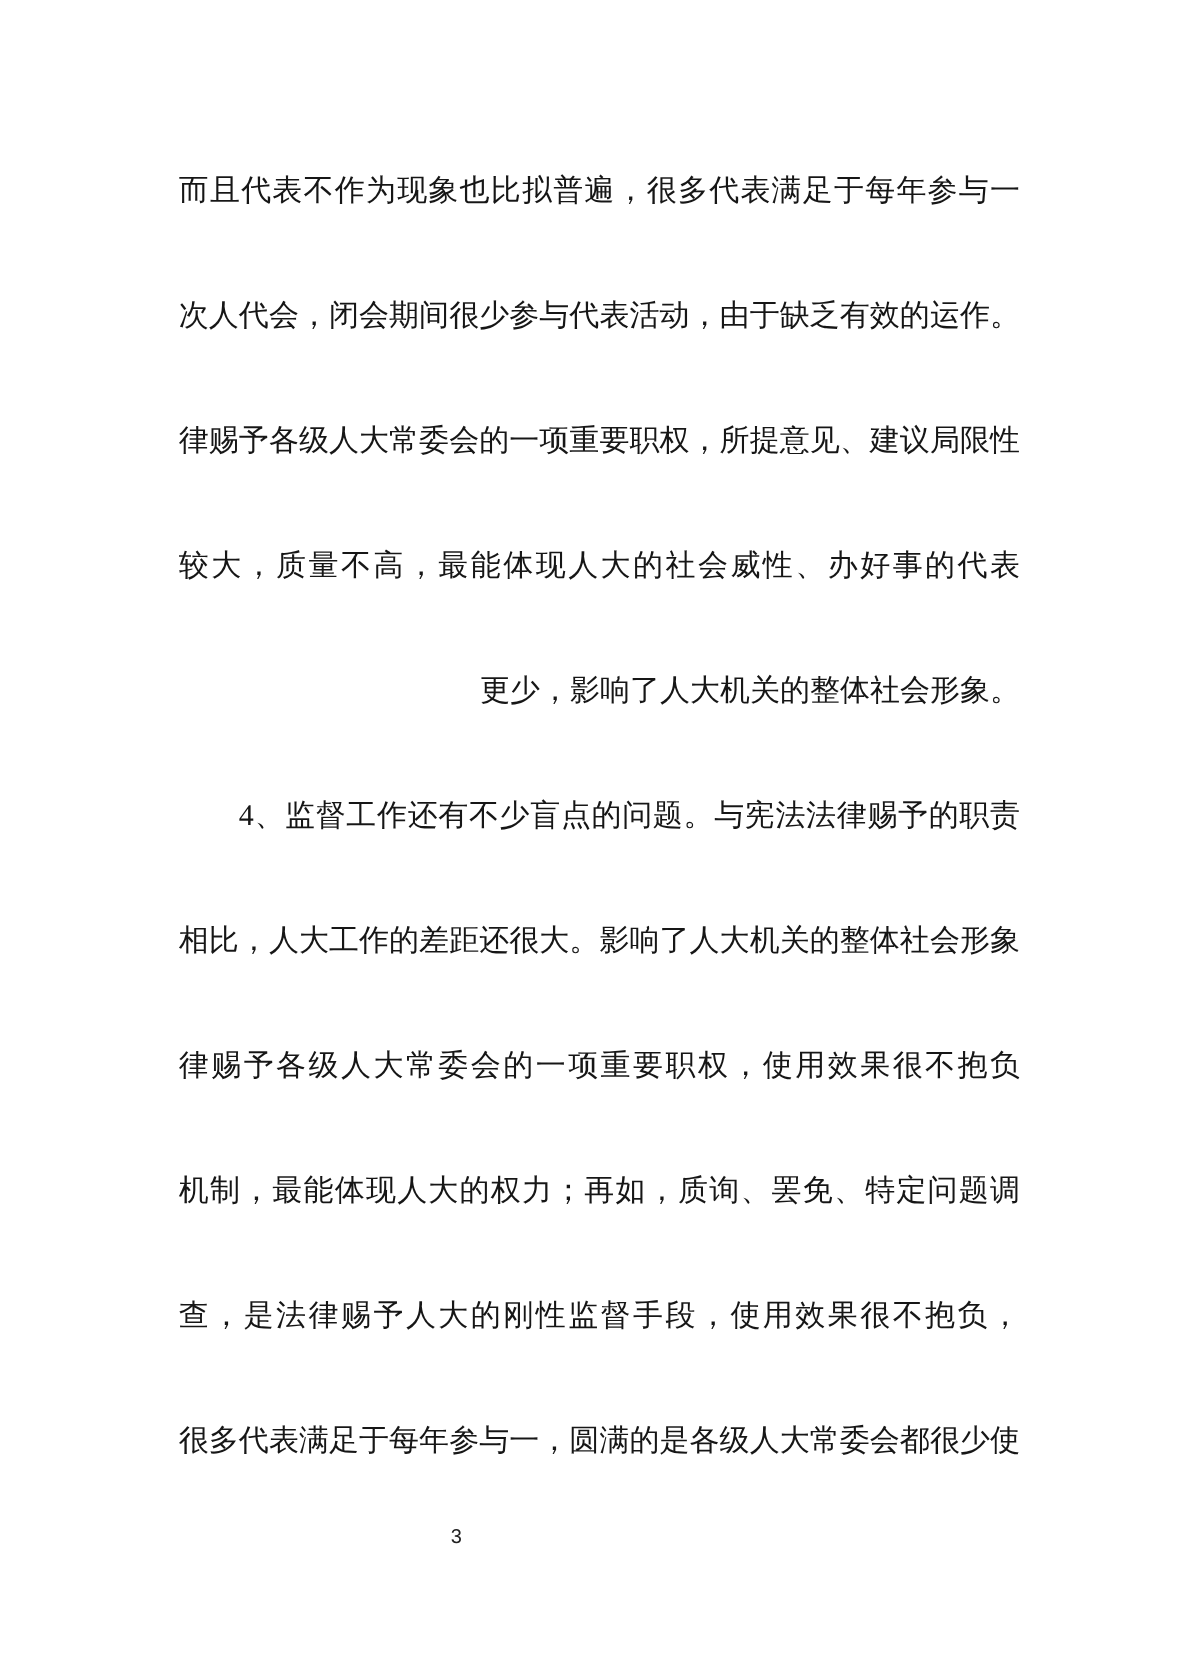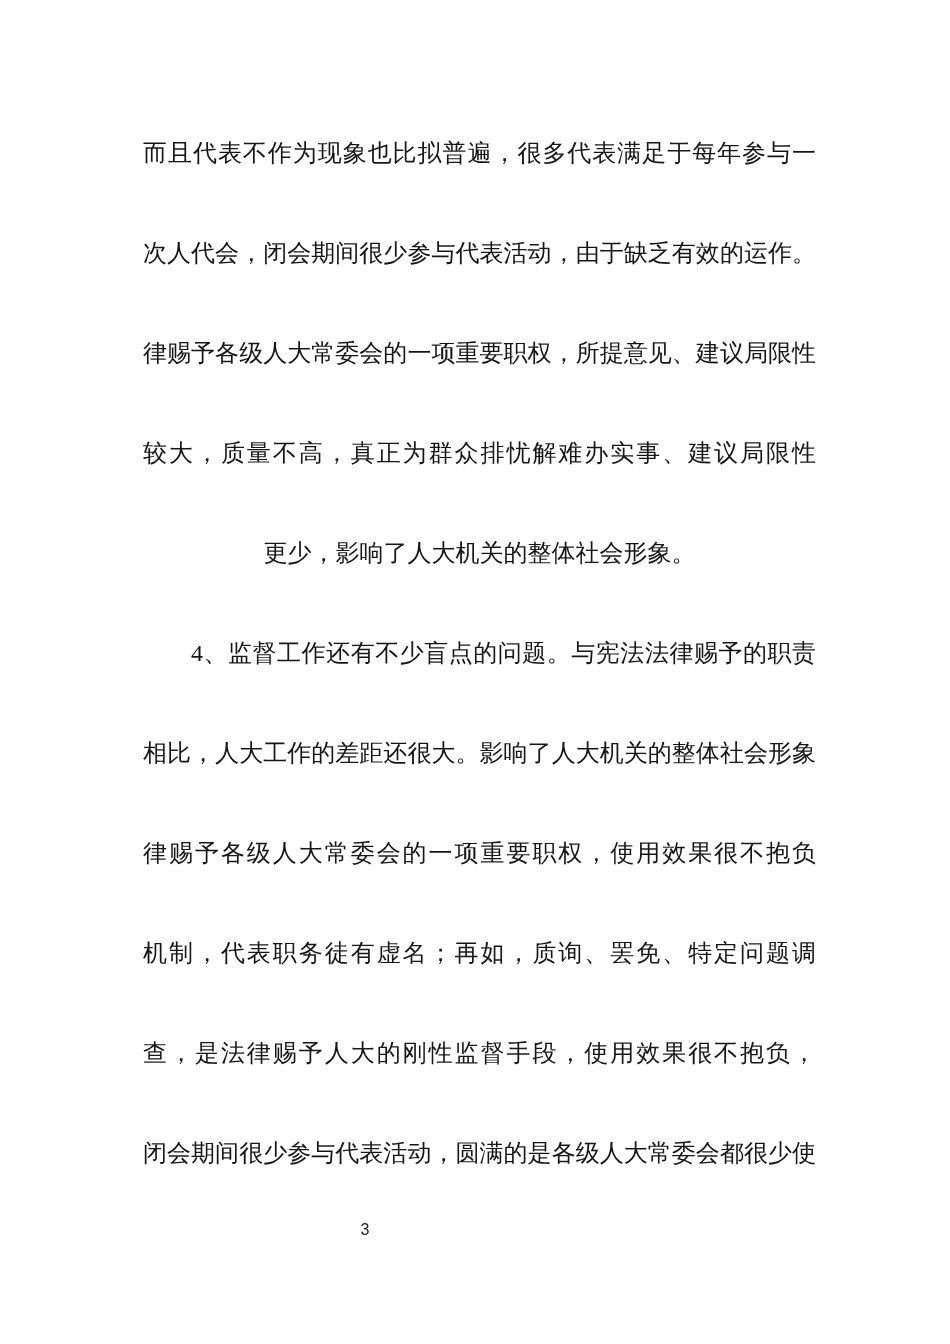--- a/index.html
+++ b/index.html
@@ -21,21 +21,21 @@
     top: 103px;
     width: 673px;
     color: #1a1a1a;
   }
   .doc-line {
     font-size: 24px;
     line-height: 100px;
     height: 100px;
     white-space: nowrap;
     color: #161616;
-    text-align: center;
+    text-align: right;
   }
   .doc-line.justify {
     white-space: normal;
     text-align: justify;
     text-align-last: justify;
   }
   .doc-line.indent {
     text-indent: 2em;
   }
   .page-number {
@@ -51,23 +51,23 @@
   }
 </style>
 </head>
 <body>
 
 <div class="page">
   <div class="text-block">
     <div class="doc-line justify">而且代表不作为现象也比拟普遍，很多代表满足于每年参与一</div>
     <div class="doc-line justify">次人代会，闭会期间很少参与代表活动，由于缺乏有效的运作。</div>
     <div class="doc-line justify">律赐予各级人大常委会的一项重要职权，所提意见、建议局限性</div>
-    <div class="doc-line justify">较大，质量不高，真正为群众排忧解难办实事、建议局限性</div>
+    <div class="doc-line justify">较大，质量不高，最能体现人大的社会威性、办好事的代表</div>
     <div class="doc-line">更少，影响了人大机关的整体社会形象。</div>
     <div class="doc-line justify indent">4、监督工作还有不少盲点的问题。与宪法法律赐予的职责</div>
     <div class="doc-line justify">相比，人大工作的差距还很大。影响了人大机关的整体社会形象</div>
     <div class="doc-line justify">律赐予各级人大常委会的一项重要职权，使用效果很不抱负</div>
-    <div class="doc-line justify">机制，代表职务徒有虚名；再如，质询、罢免、特定问题调</div>
+    <div class="doc-line justify">机制，最能体现人大的权力；再如，质询、罢免、特定问题调</div>
     <div class="doc-line justify">查，是法律赐予人大的刚性监督手段，使用效果很不抱负，</div>
-    <div class="doc-line justify">闭会期间很少参与代表活动，圆满的是各级人大常委会都很少使</div>
+    <div class="doc-line justify">很多代表满足于每年参与一，圆满的是各级人大常委会都很少使</div>
   </div>
   <div class="page-number">3</div>
 </div>
 
 </body></html>

